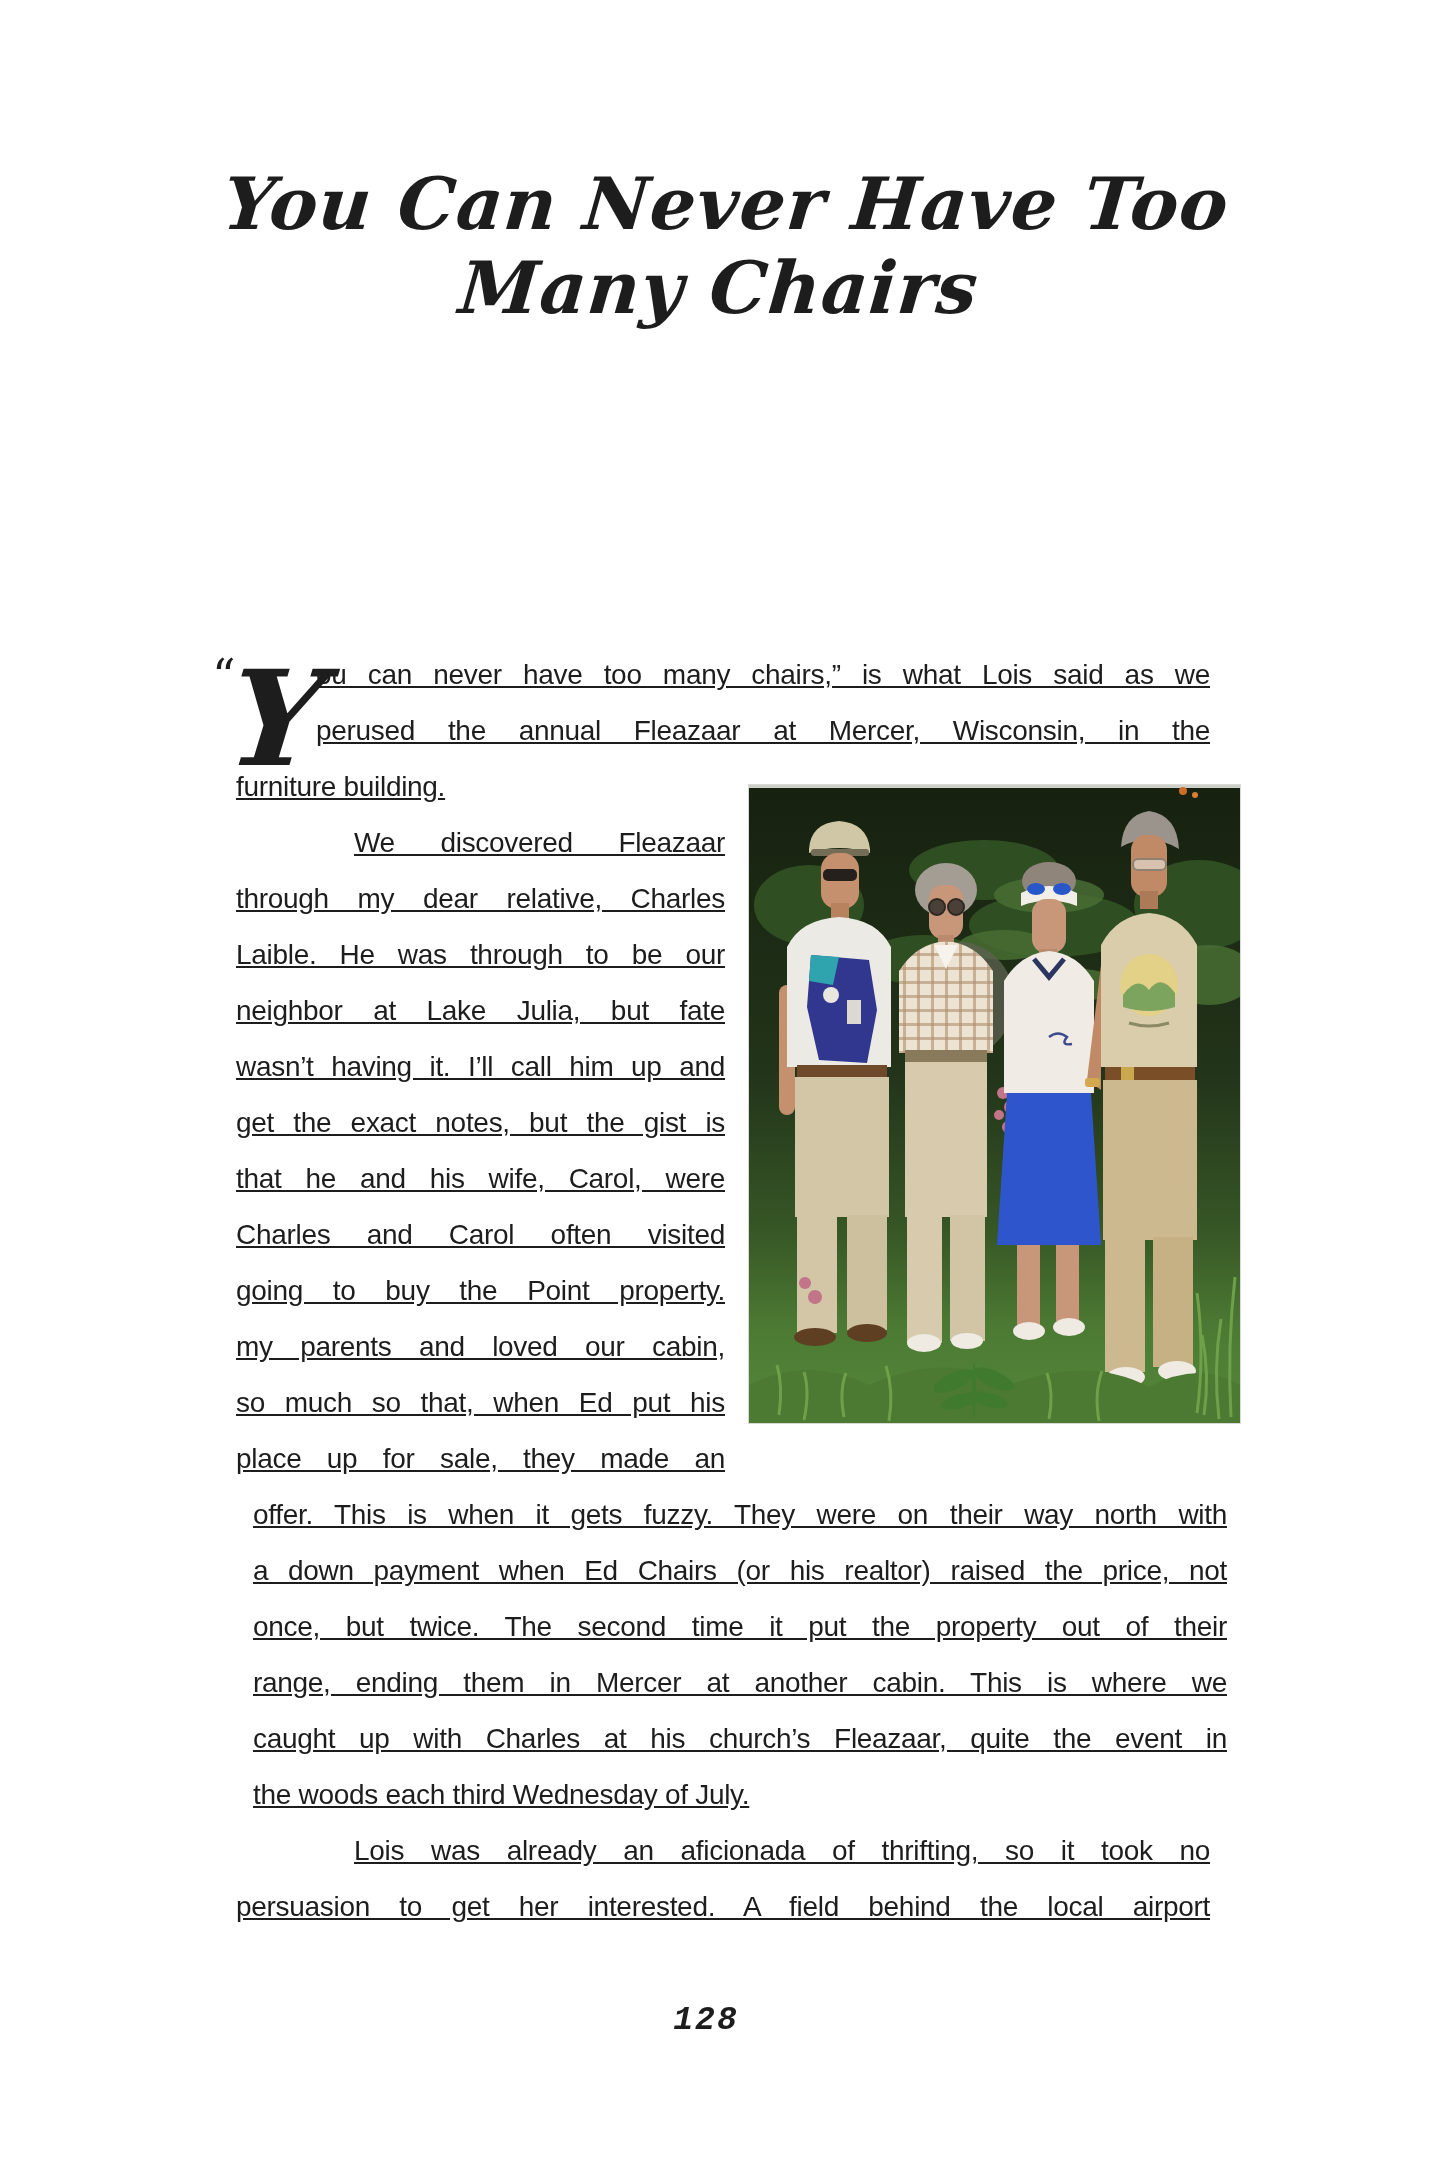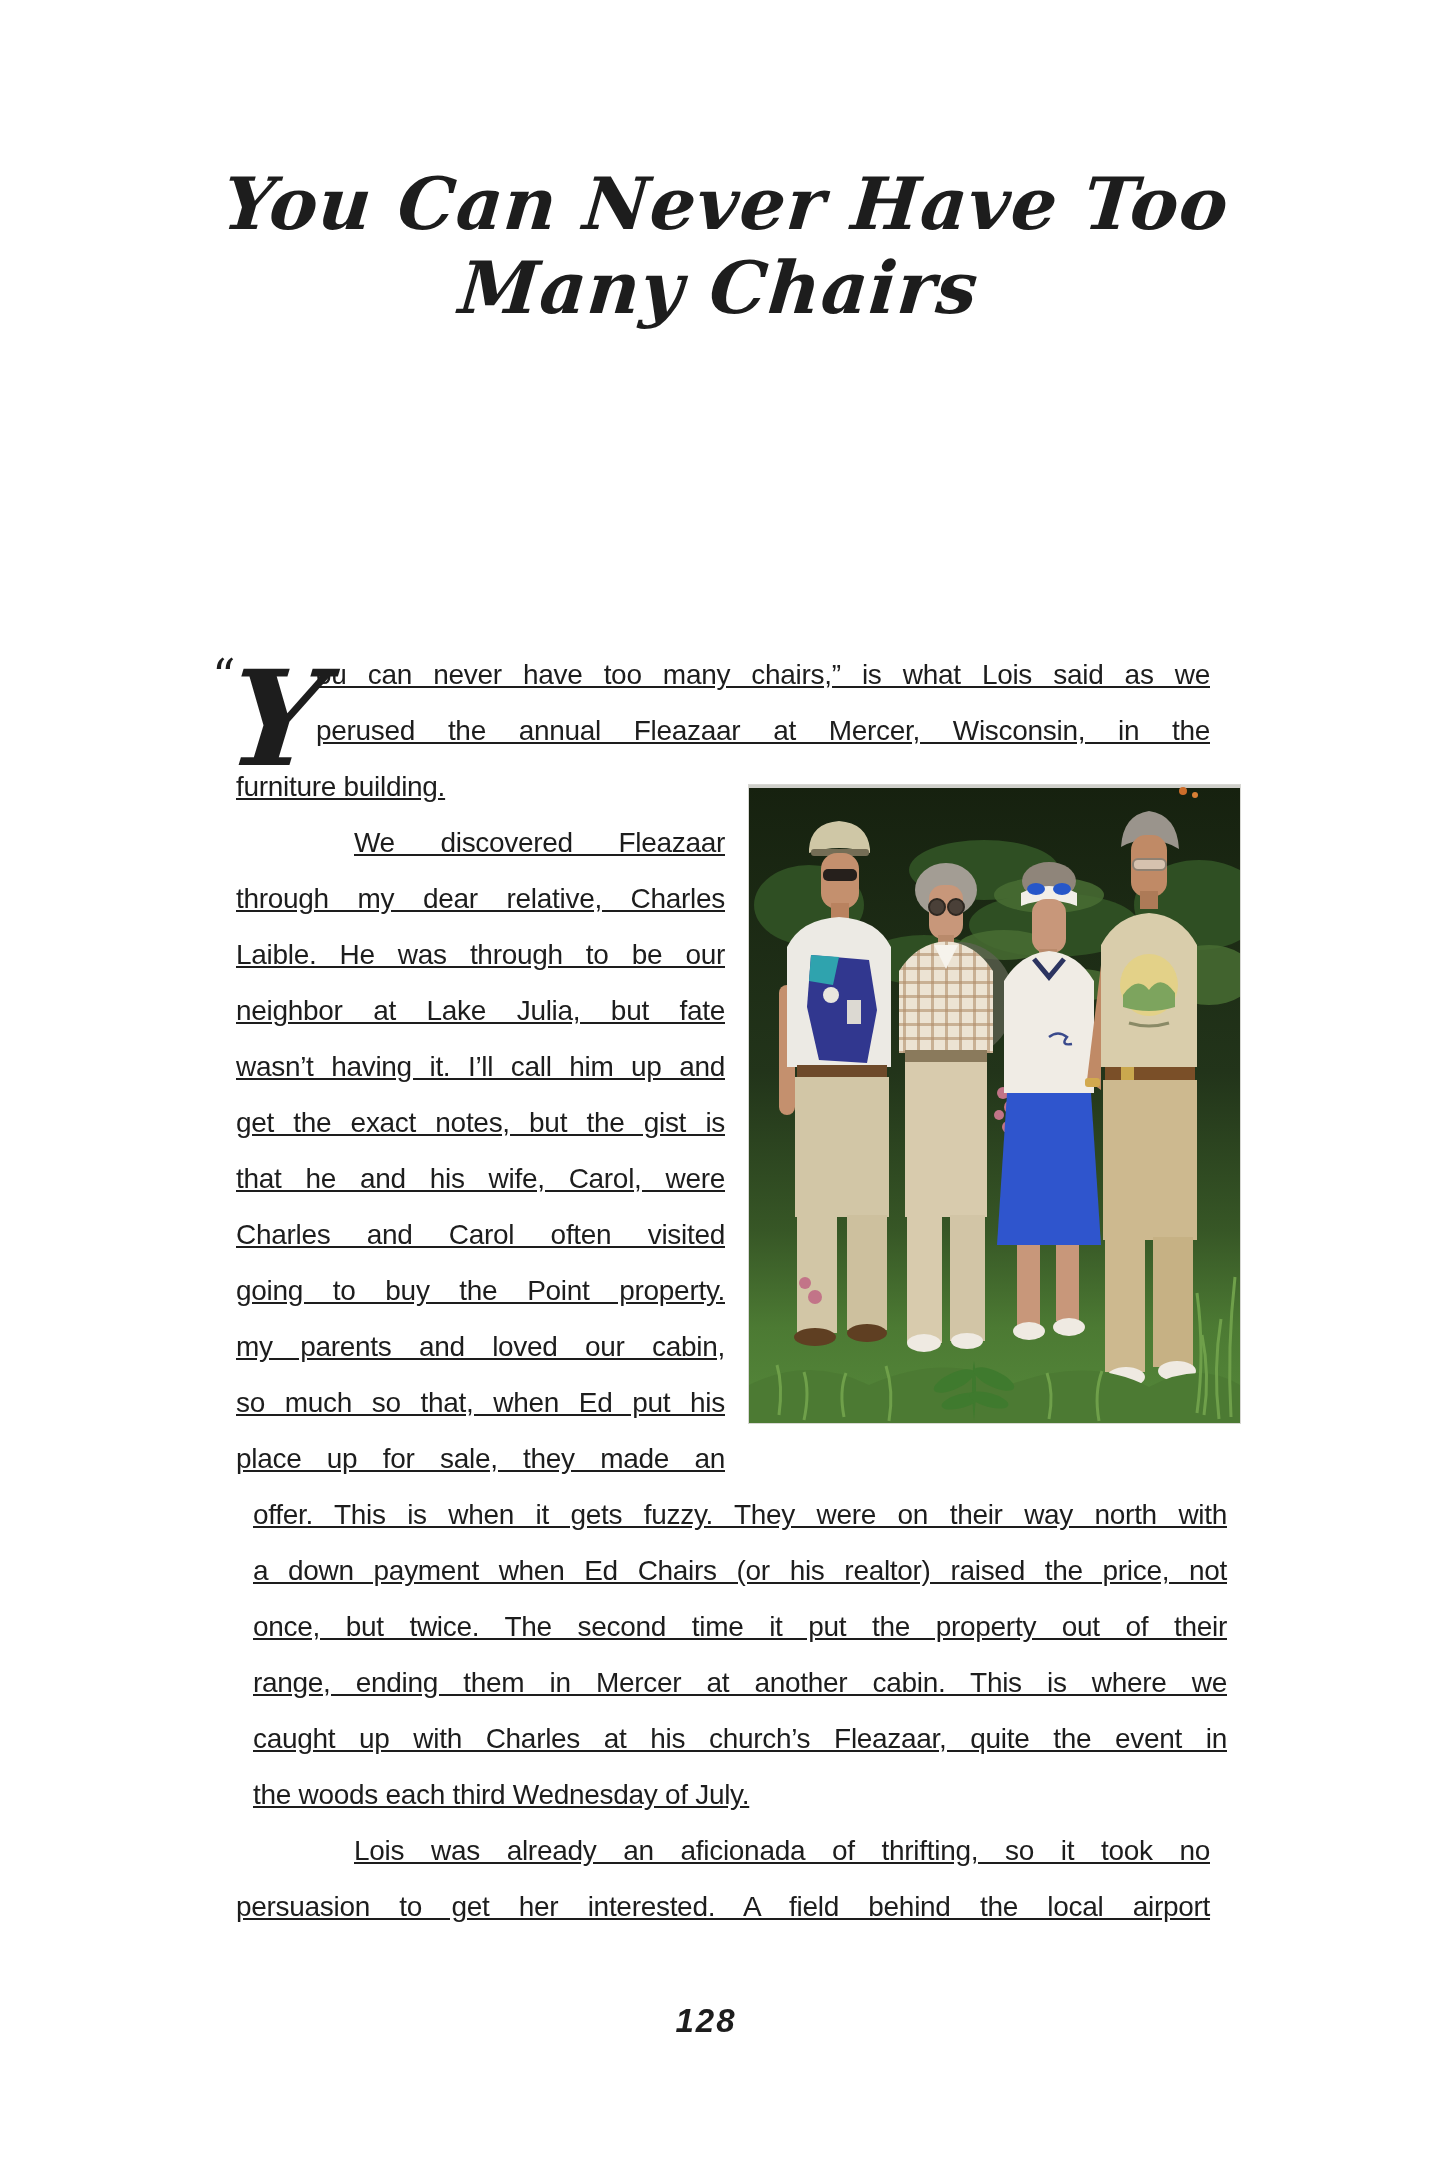--- a/index.html
+++ b/index.html
@@ -39,21 +39,21 @@
   .full-col  { position:absolute; left:236px; top:1487px; width:974px;margin-left:17px; }
   .para3     { position:absolute; left:236px; top:1823px; width:974px; }
   .photo-frame {
     position:absolute; left:749px; top:785px; width:491px; height:638px;
     box-shadow:0 0 0 1px #d8d8d4;
   }
   .photo-frame svg { display:block; }
   .footer {
     position:absolute; left:236px; top:2002px; width:940px;
     text-align:center;
-    font-family:Liberation Sans, sans-serif; font-style:italic; font-weight:bold;
+    font-family:Liberation Mono, monospace; font-style:italic; font-weight:bold;
     font-size:33px; letter-spacing:2px;
   }
 </style>
 </head>
 <body>
 
 <div class="page">
 
   <div class="title">
     <div>You Can Never Have Too</div>

